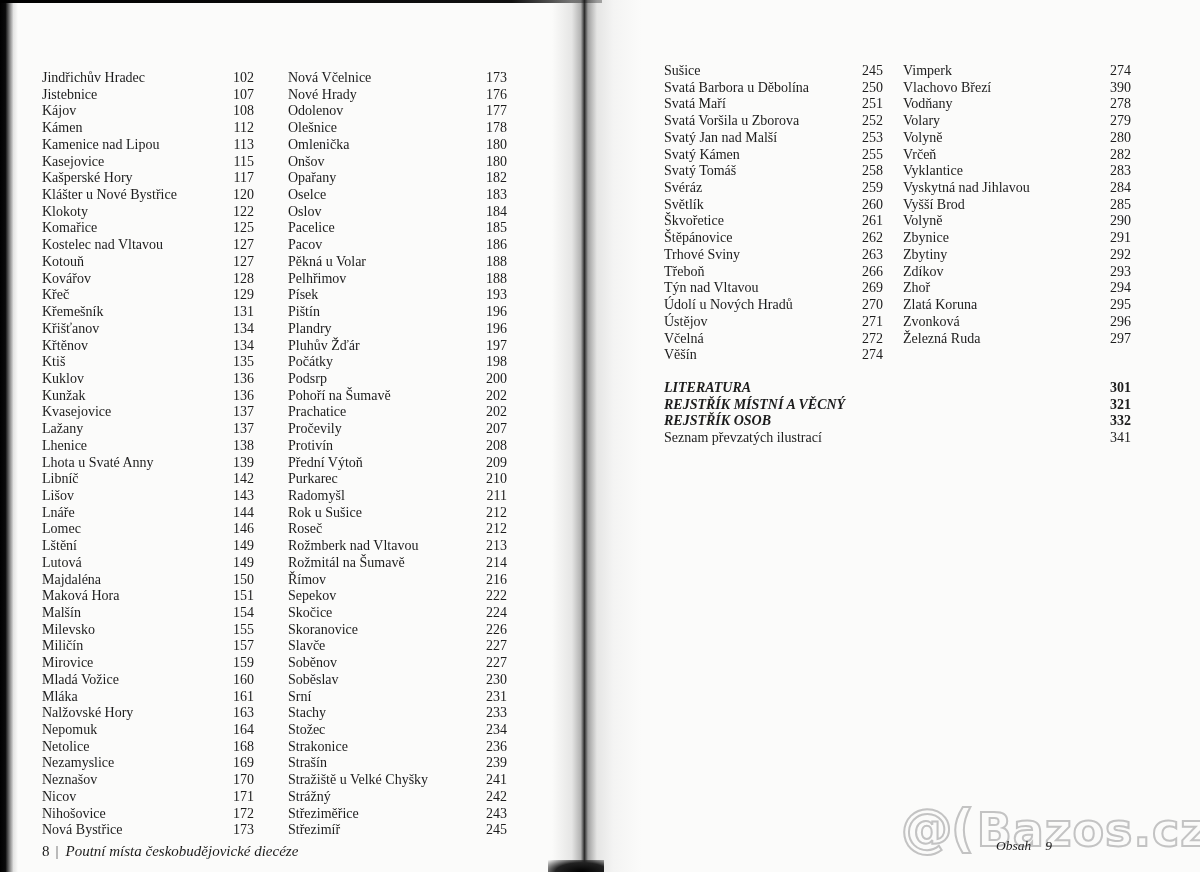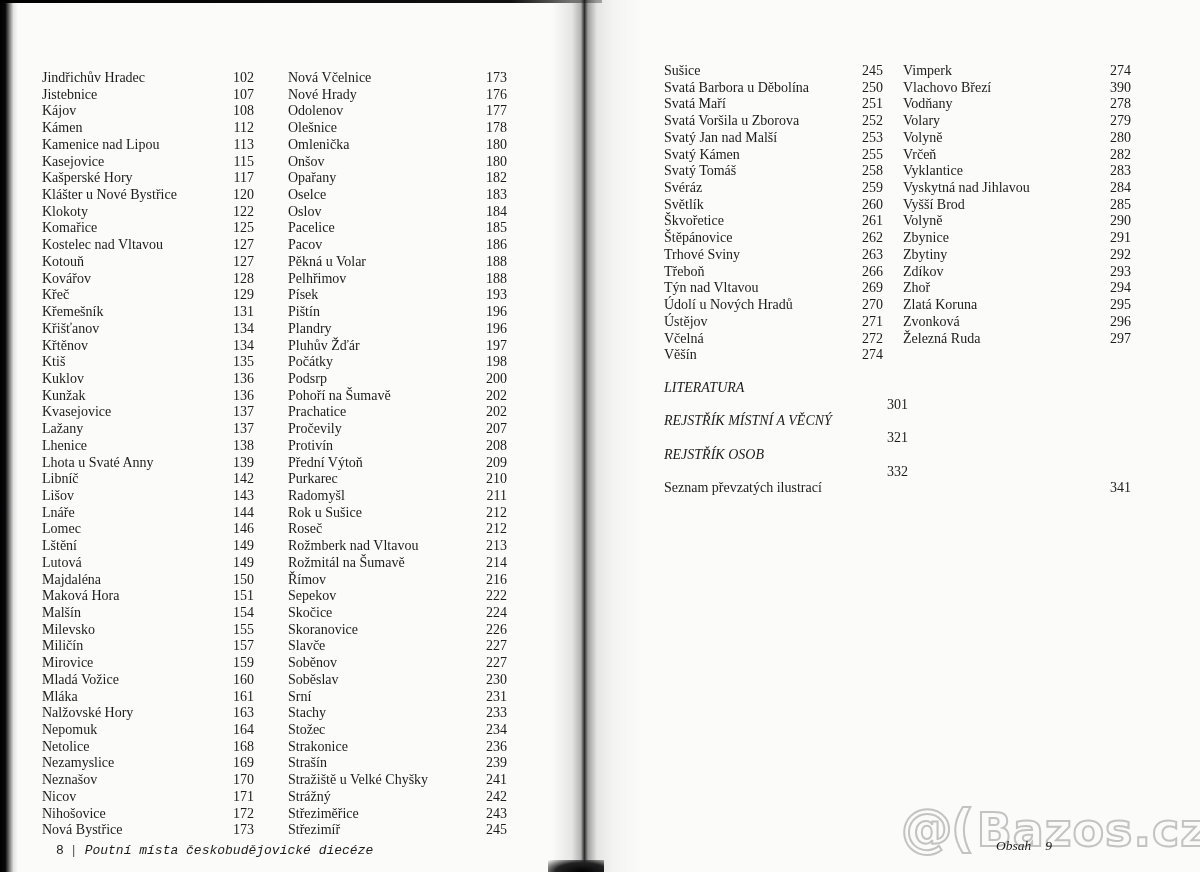--- a/index.html
+++ b/index.html
@@ -28,24 +28,24 @@
     background:radial-gradient(ellipse at 60% 100%,#000 0%,#222 55%,rgba(0,0,0,0) 100%);}
   
   .col{position:absolute;font-size:14px;line-height:16.72px;}
   .row{display:flex;justify-content:space-between;white-space:nowrap;}
   .entry-page{text-align:right;}
   .col-1{left:42px;top:70px;width:212px;}
   .col-2{left:288px;top:70px;width:219px;}
   .col-3{left:664px;top:63px;width:219px;}
   .col-4{left:903px;top:63px;width:228px;}
   .sections{left:664px;top:380px;width:467px;}
-  .sections .row.b{font-weight:400;font-style:italic;flex-direction:column;}
+  .sections .row.b{font-weight:700;font-style:italic;}
   .sections .row.b .entry-page{font-style:normal;text-align:center;}
   
-  .footer-left{position:absolute;left:56px;top:843px;font-size:13px;z-index:3;font-family:Liberation Mono, monospace;}
+  .footer-left{position:absolute;left:42px;top:843px;font-size:15px;z-index:3;}
   .footer-left .pg{font-style:normal;margin-right:6px;}
   .footer-left .sep{color:#555;margin-right:7px;font-weight:400;}
   .footer-left .title{font-style:italic;}
   .footer-right{position:absolute;left:996px;top:838px;width:140px;text-align:left;
     font-size:13.5px;font-style:italic;z-index:3;}
   .footer-right .pg{margin-left:14px;}
   
   .watermark{position:absolute;right:-8px;top:798px;z-index:2;
     font-family:"DejaVu Sans","Liberation Sans",sans-serif;
     font-weight:700;font-size:46px;letter-spacing:1px;white-space:nowrap;

